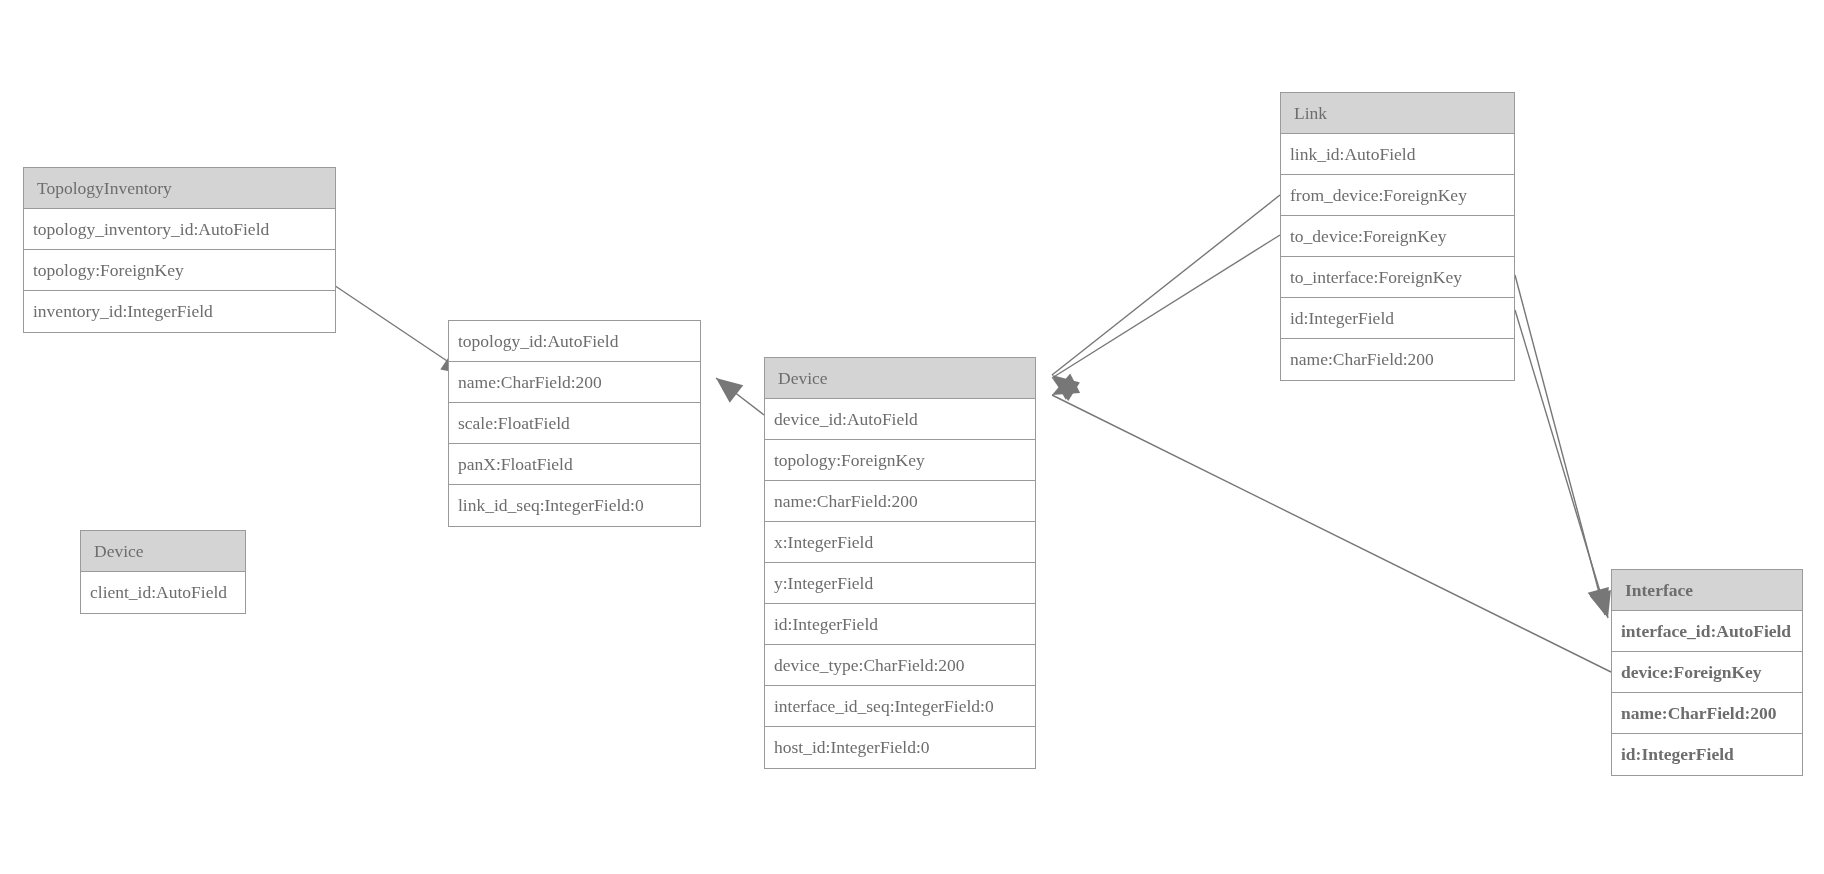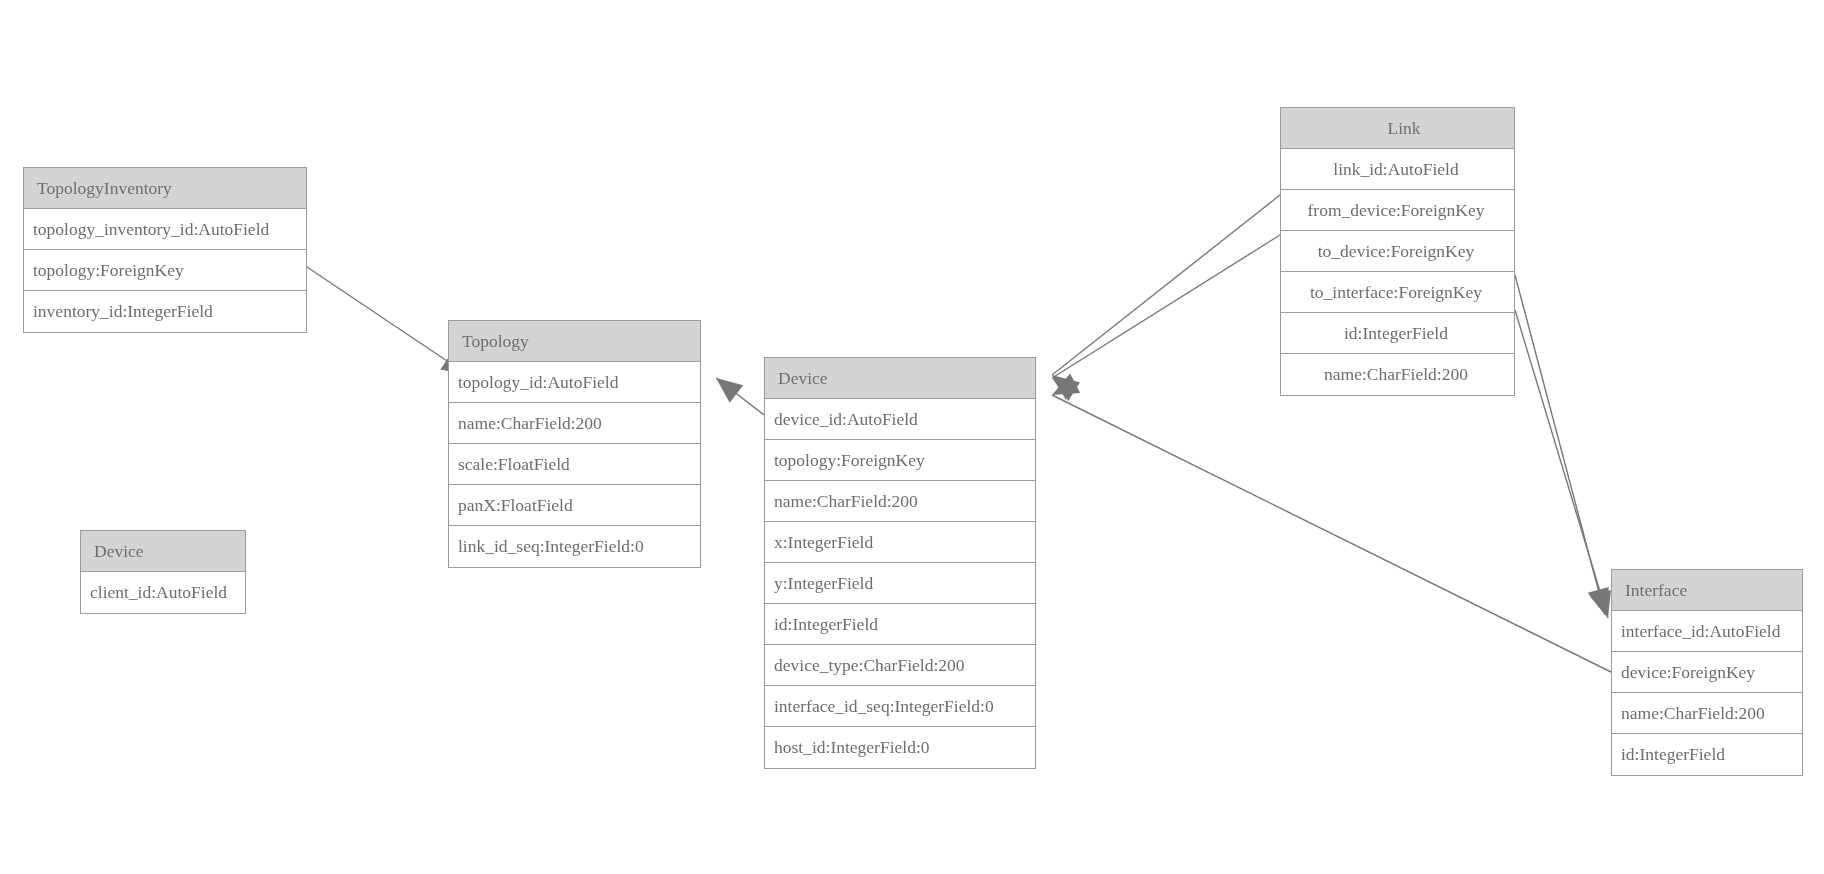--- a/index.html
+++ b/index.html
@@ -91,28 +91,27 @@
         <polyline points="1515,275 1605,615" fill="none" stroke="#777777" stroke-width="1.4"></polyline>
         <path d="M 0 0 L -26 -11 L -26 11 Z" fill="#777777" transform="translate(1605,615) rotate(75)"></path>
       </g>
       <g>
         <polyline points="1515,310 1608,618" fill="none" stroke="#777777" stroke-width="1.4"></polyline>
         <path d="M 0 0 L -26 -11 L -26 11 Z" fill="#777777" transform="translate(1608,618) rotate(73)"></path>
       </g>
     </svg>
 
   <div id="entity-layer">
-      <div class="entity" style="left: 23px; top: 167px; width: 284px;">
+      <div class="entity" style="left: 23px; top: 167px; width: 313px;">
         <div class="entity-header">TopologyInventory</div>
         <div class="entity-row">topology_inventory_id:AutoField</div>
         <div class="entity-row">topology:ForeignKey</div>
         <div class="entity-row">inventory_id:IntegerField</div>
       </div>
       <div class="entity" style="left: 448px; top: 320px; width: 253px;">
-        <div class="entity-header">Topology</div>
         <div class="entity-row">topology_id:AutoField</div>
         <div class="entity-row">name:CharField:200</div>
         <div class="entity-row">scale:FloatField</div>
         <div class="entity-row">panX:FloatField</div>
         <div class="entity-row">link_id_seq:IntegerField:0</div>
       </div>
       <div class="entity" style="left: 80px; top: 530px; width: 166px;">
         <div class="entity-header">Device</div>
         <div class="entity-row">client_id:AutoField</div>
       </div>
@@ -121,30 +120,30 @@
         <div class="entity-row">device_id:AutoField</div>
         <div class="entity-row">topology:ForeignKey</div>
         <div class="entity-row">name:CharField:200</div>
         <div class="entity-row">x:IntegerField</div>
         <div class="entity-row">y:IntegerField</div>
         <div class="entity-row">id:IntegerField</div>
         <div class="entity-row">device_type:CharField:200</div>
         <div class="entity-row">interface_id_seq:IntegerField:0</div>
         <div class="entity-row">host_id:IntegerField:0</div>
       </div>
-      <div class="entity" style="left: 1280px; top: 107px; width: 235px; text-align: center;">
+      <div class="entity" style="left: 1280px; top: 92px; width: 235px;">
         <div class="entity-header">Link</div>
         <div class="entity-row">link_id:AutoField</div>
         <div class="entity-row">from_device:ForeignKey</div>
         <div class="entity-row">to_device:ForeignKey</div>
         <div class="entity-row">to_interface:ForeignKey</div>
         <div class="entity-row">id:IntegerField</div>
         <div class="entity-row">name:CharField:200</div>
       </div>
-      <div class="entity" style="left: 1611px; top: 569px; width: 192px;">
+      <div class="entity" style="left: 1611px; top: 569px; width: 192px; font-weight: bold;">
         <div class="entity-header">Interface</div>
         <div class="entity-row">interface_id:AutoField</div>
         <div class="entity-row">device:ForeignKey</div>
         <div class="entity-row">name:CharField:200</div>
         <div class="entity-row">id:IntegerField</div>
       </div>
     </div>
 
 </div>
 

